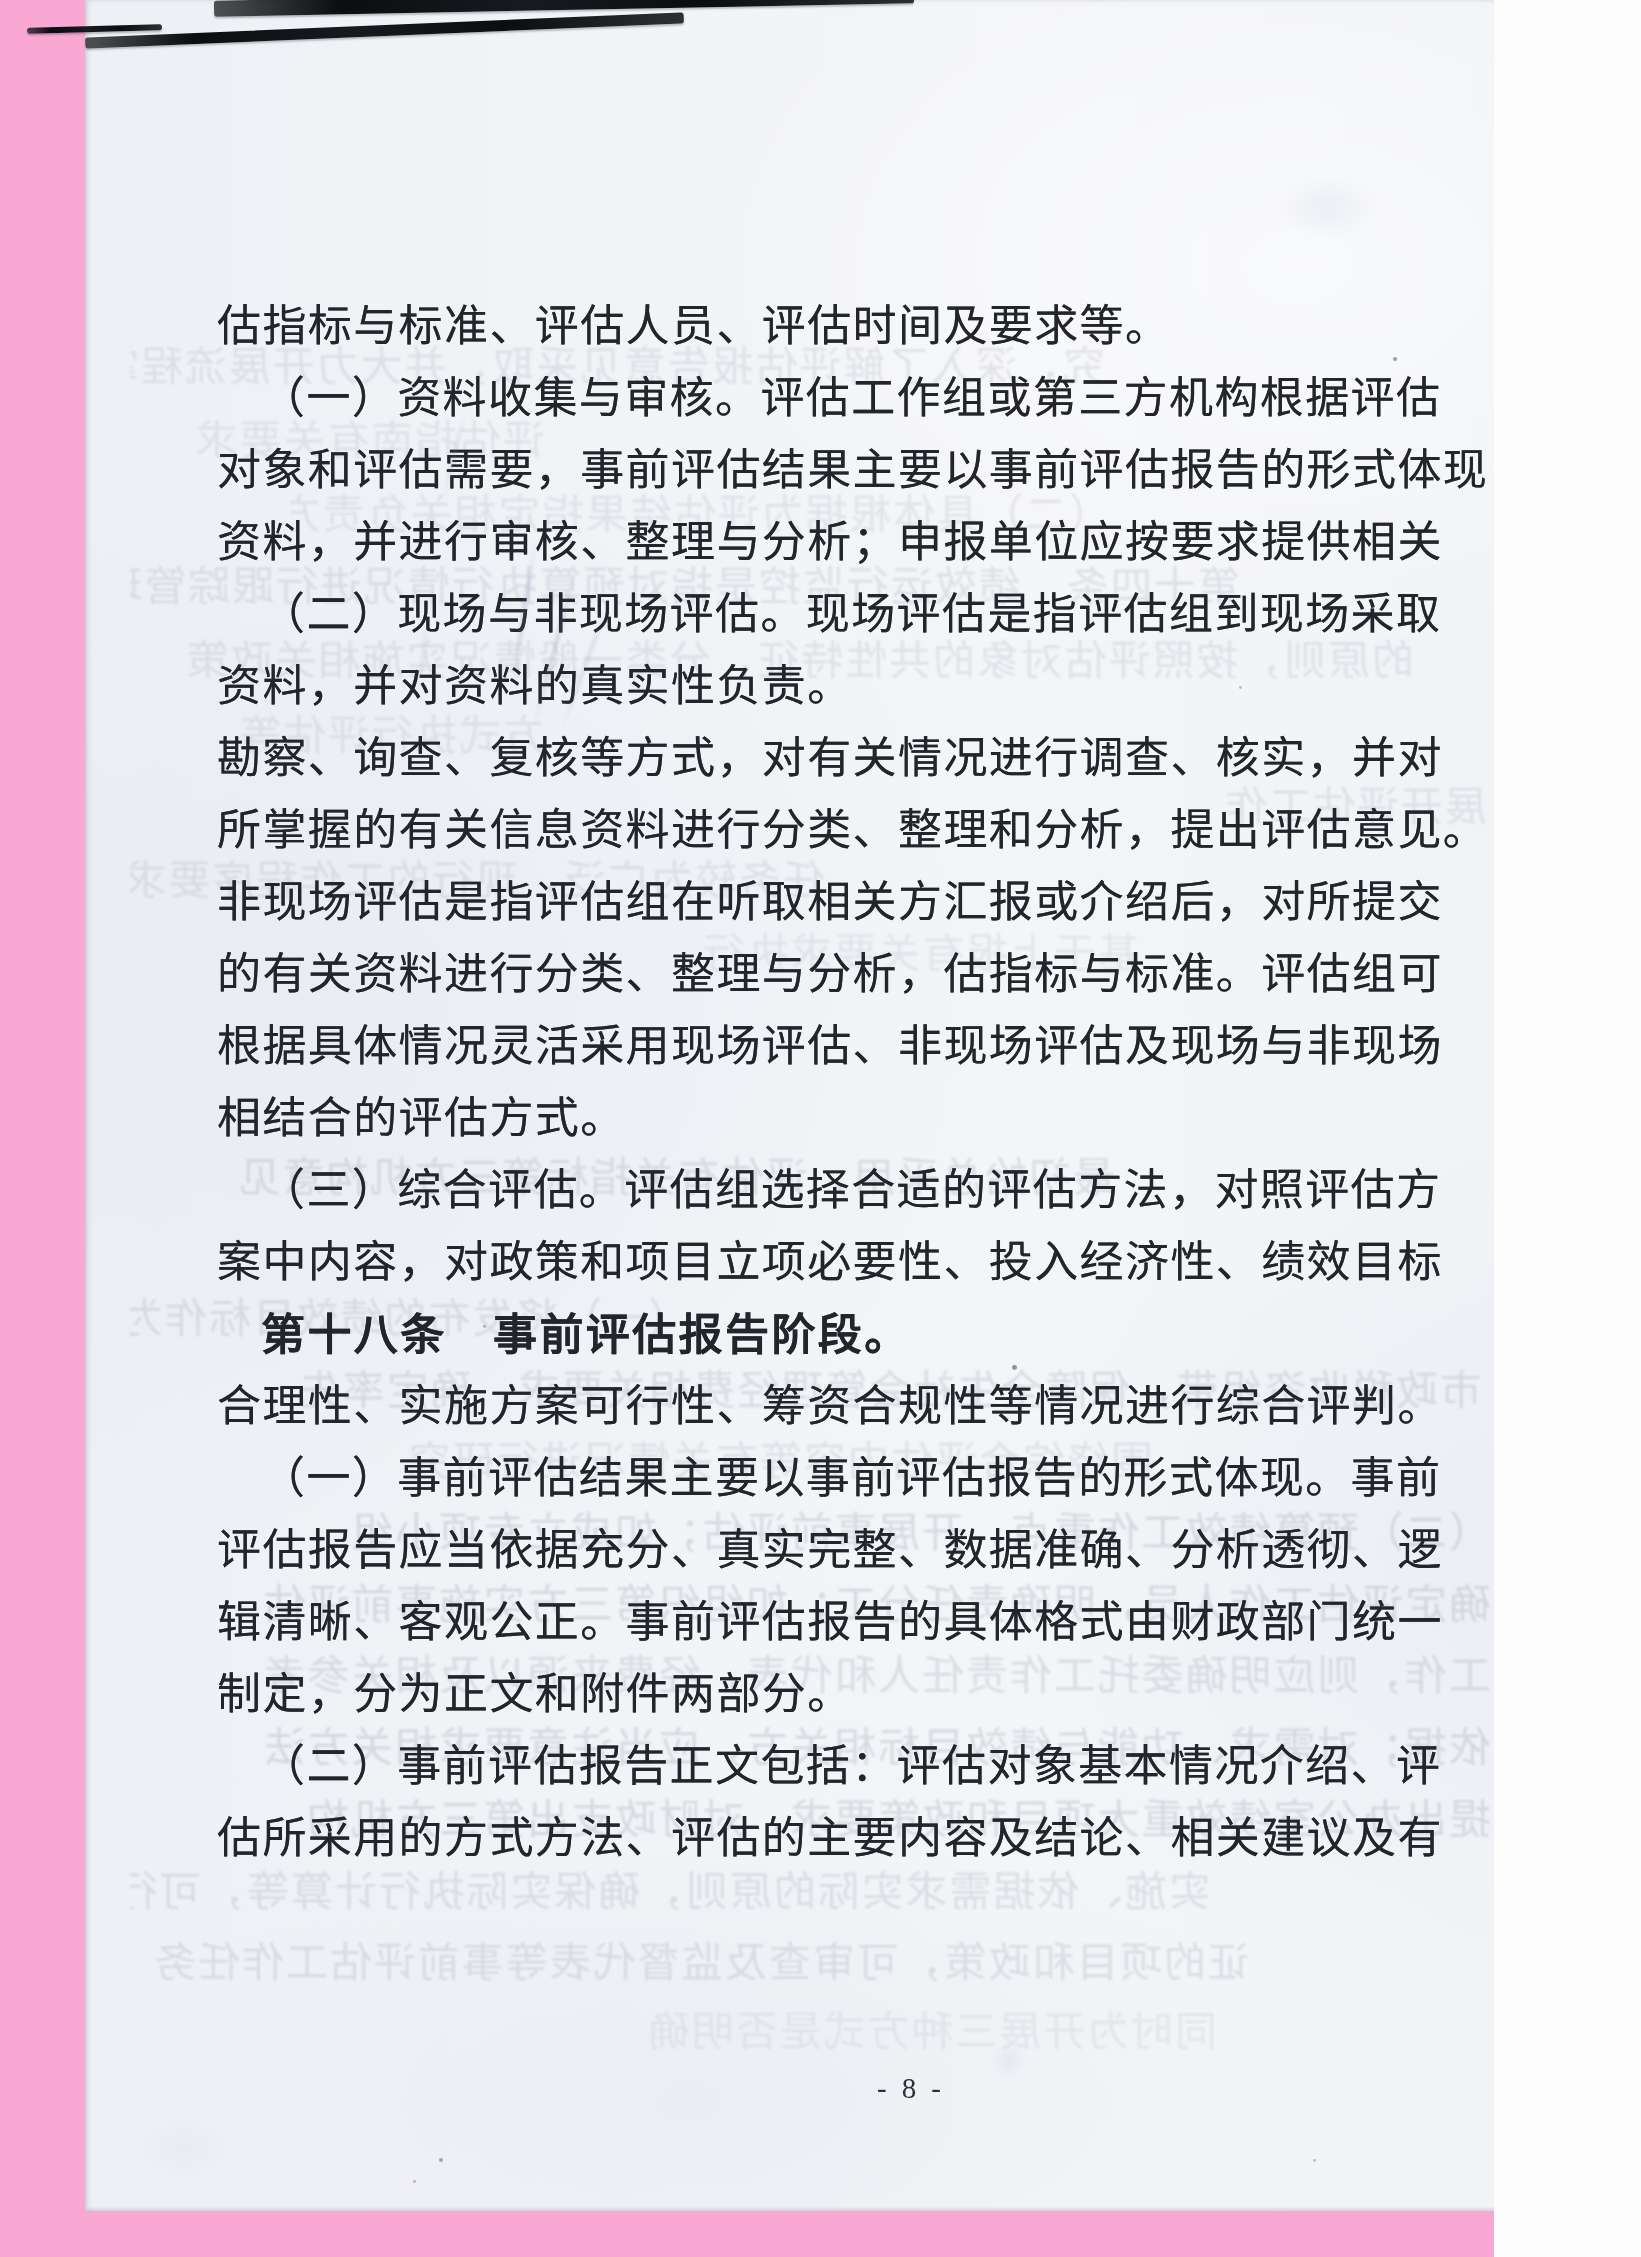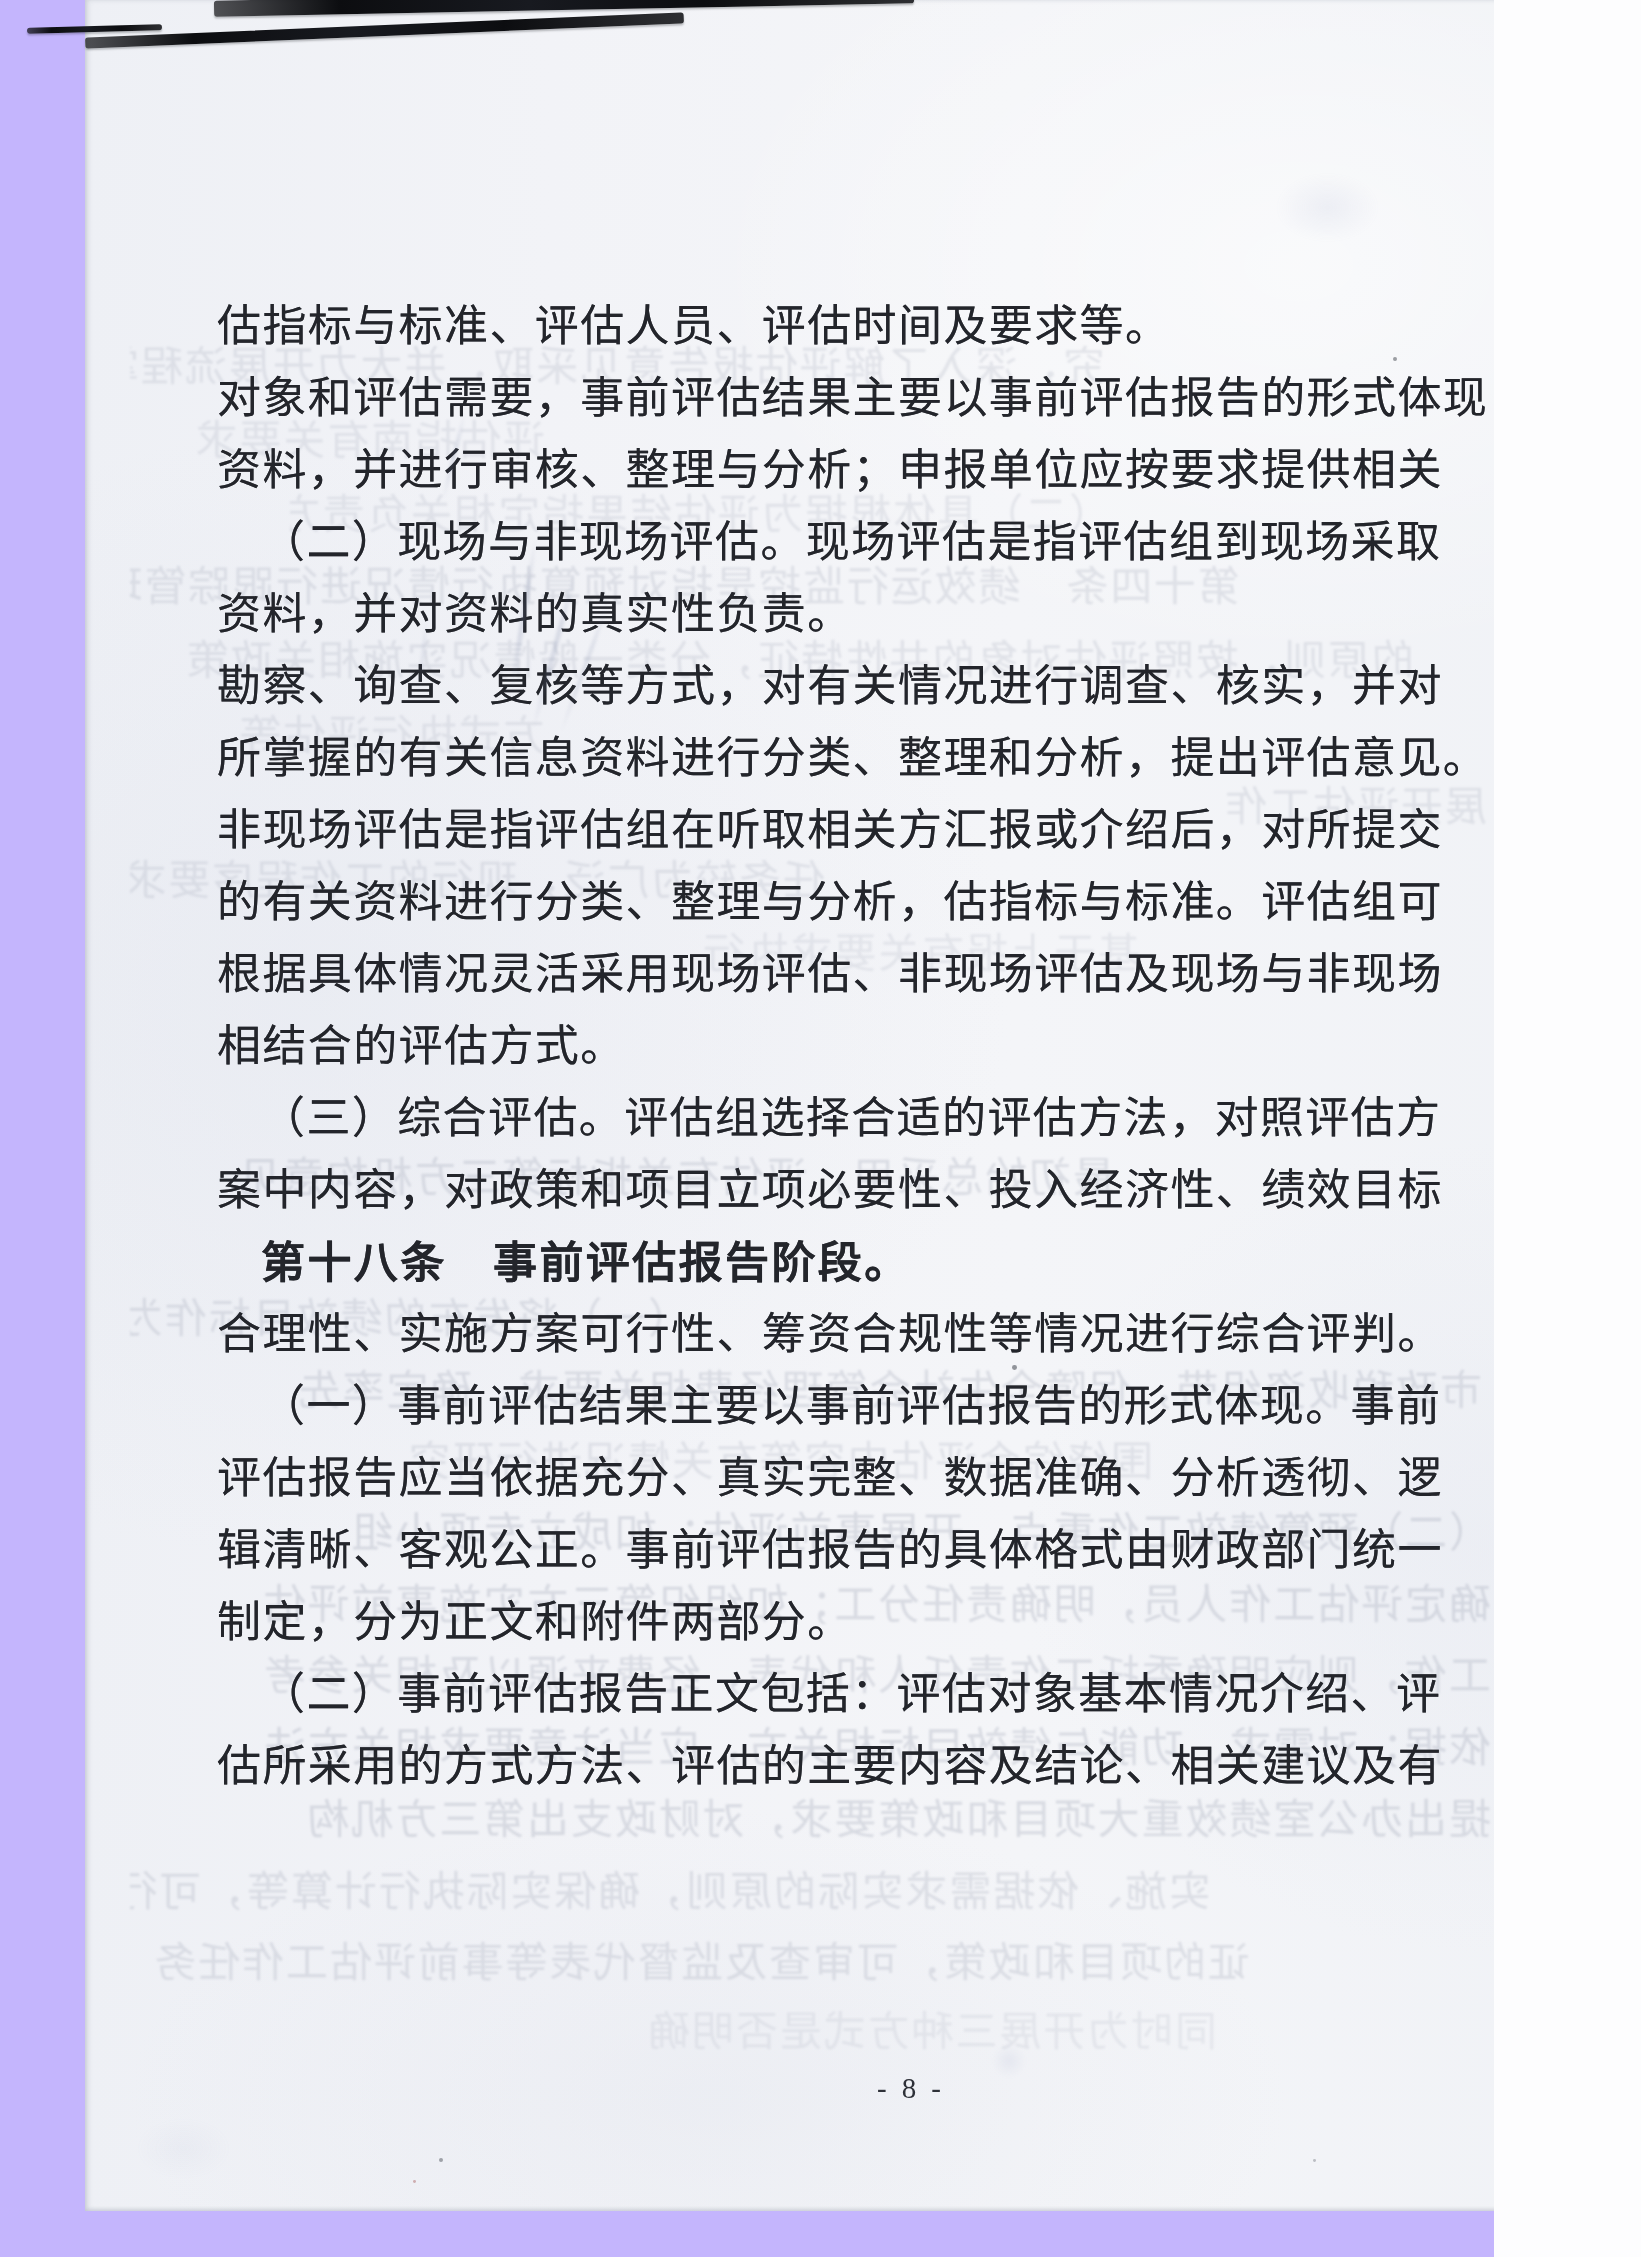--- a/index.html
+++ b/index.html
@@ -1,18 +1,18 @@
 <!DOCTYPE html>
 <html lang="zh-CN"><head>
 <meta charset="utf-8">
 <style>
   html,body{margin:0;padding:0;background:#fdfdfe;}
   .stage{
     position:relative;width:1494px;height:2257px;overflow:hidden;
-    background:#c4b5fd;
+    background:#f9a8d4;
     font-family:"Liberation Serif","DejaVu Serif",serif;
   }
   
   .page{
     position:absolute;left:85px;top:0;width:1556px;height:2211px;
     background:
       radial-gradient(869px 579px at 78% 12%, rgba(255,255,255,.55), rgba(255,255,255,0) 70%),
       radial-gradient(1062px 869px at 15% 45%, rgba(222,226,236,.35), rgba(222,226,236,0) 65%),
       radial-gradient(772px 676px at 90% 70%, rgba(228,231,240,.40), rgba(228,231,240,0) 60%),
       radial-gradient(966px 483px at 40% 95%, rgba(219,223,233,.30), rgba(219,223,233,0) 60%),
@@ -97,20 +97,21 @@
       <div class="ghost-line" style="left: 130px; top: 1570px; width: 1361px; opacity: 0.3;">确定评估工作人员，明确责任分工；如组织第三方实施事前评估</div>
       <div class="ghost-line" style="left: 130px; top: 1641px; width: 1361px; opacity: 0.28;">工作，则应明确委托工作责任人和代表，经费来源以及相关参考</div>
       <div class="ghost-line" style="left: 130px; top: 1713px; width: 1361px; opacity: 0.3;">依据；对需求、功能与绩效目标相关方，应当注意要求相关方法</div>
       <div class="ghost-line" style="left: 130px; top: 1785px; width: 1361px; opacity: 0.3;">提出办公室绩效重大项目和政策要求，对财政支出第三方机构</div>
       <div class="ghost-line" style="left: 130px; top: 1857px; width: 1081px; opacity: 0.26;">实施、依据需求实际的原则，确保实际执行计算等，可行性论</div>
       <div class="ghost-line" style="left: 130px; top: 1928px; width: 1120px; opacity: 0.26;">证的项目和政策，可审查及监督代表等事前评估工作任务</div>
       <div class="ghost-line" style="left: 541px; top: 1997px; width: 676px; opacity: 0.16;">同时为开展三种方式是否明确</div>
     </div>
   <div id="text-block">
       <div class="line">估指标与标准、评估人员、评估时间及要求等。</div>
+      <div class="line indent">（一）资料收集与审核。评估工作组或第三方机构根据评估</div>
       <div class="line">对象和评估需要，事前评估结果主要以事前评估报告的形式体现</div>
       <div class="line">资料，并进行审核、整理与分析；申报单位应按要求提供相关</div>
       <div class="line indent">（二）现场与非现场评估。现场评估是指评估组到现场采取</div>
       <div class="line">资料，并对资料的真实性负责。</div>
       <div class="line">勘察、询查、复核等方式，对有关情况进行调查、核实，并对</div>
       <div class="line">所掌握的有关信息资料进行分类、整理和分析，提出评估意见。</div>
       <div class="line">非现场评估是指评估组在听取相关方汇报或介绍后，对所提交</div>
       <div class="line">的有关资料进行分类、整理与分析，估指标与标准。评估组可</div>
       <div class="line">根据具体情况灵活采用现场评估、非现场评估及现场与非现场</div>
       <div class="line">相结合的评估方式。</div>

